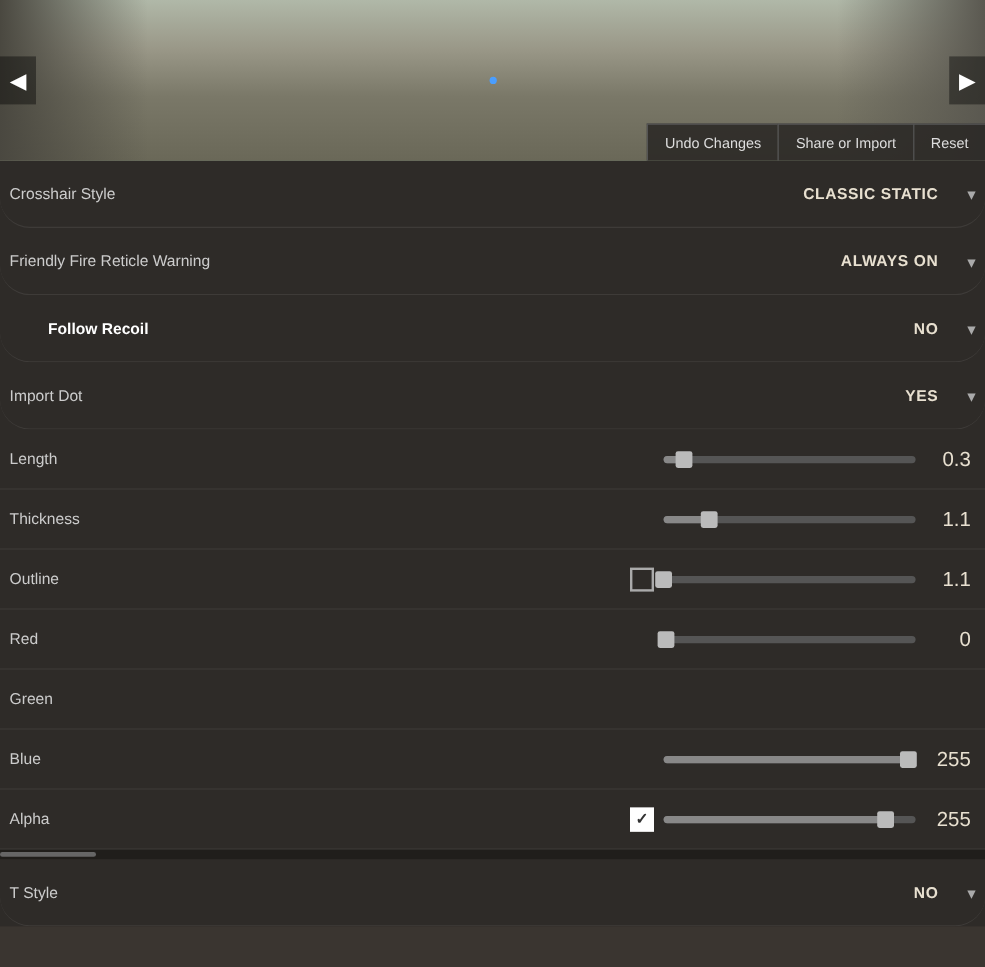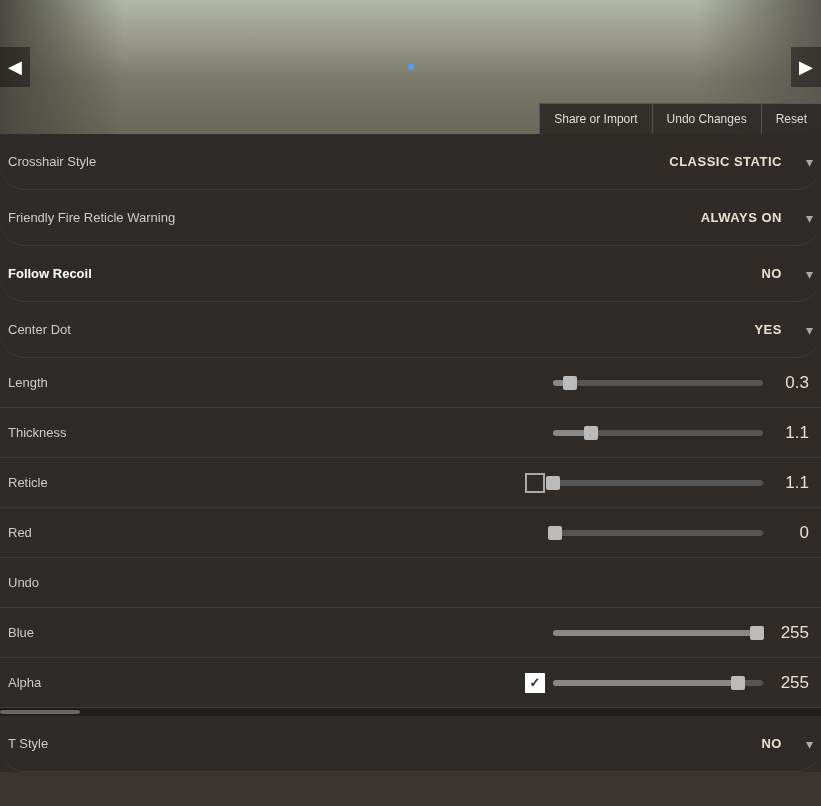--- a/index.html
+++ b/index.html
@@ -101,20 +101,21 @@
     .setting-label {
       color: #ccc;
       font-size: 13px;
       font-weight: normal;
       min-width: 180px;
     }
 
     .setting-label.bold {
       color: #fff;
       font-weight: bold;
+      margin-left: 32px;
     }
 
     .setting-right {
       margin-left: auto;
       display: flex;
       align-items: center;
       gap: 24px;
     }
 
     .dropdown-value {
@@ -229,22 +230,22 @@
 <div class="hero">
   <div class="hero-scene"></div>
   <div class="hero-dot"></div>
   <button class="hero-nav-btn left">
     <span>◀</span>
   </button>
   <button class="hero-nav-btn right">
     <span>▶</span>
   </button>
   <div class="hero-actions">
+    <button class="hero-action-btn">Undo Changes</button>
     <button class="hero-action-btn">Share or Import</button>
-    <button class="hero-action-btn">Undo Changes</button>
     <button class="hero-action-btn">Reset</button>
   </div>
 </div>
 
 <div class="settings-panel">
 
   <div class="setting-row">
     <span class="setting-label">Crosshair Style</span>
     <div class="setting-right">
       <span class="dropdown-value">CLASSIC STATIC</span>
@@ -262,21 +263,21 @@
 
   <div class="setting-row">
     <span class="setting-label bold">Follow Recoil</span>
     <div class="setting-right">
       <span class="dropdown-value">NO</span>
       <span class="chevron-icon">▾</span>
     </div>
   </div>
 
   <div class="setting-row">
-    <span class="setting-label">Center Dot</span>
+    <span class="setting-label">Import Dot</span>
     <div class="setting-right">
       <span class="dropdown-value">YES</span>
       <span class="chevron-icon">▾</span>
     </div>
   </div>
 
   <div class="slider-row">
     <span class="slider-label">Length</span>
     <div class="slider-area">
       <div class="slider-track-container">
@@ -293,21 +294,21 @@
       <div class="slider-track-container">
         <div class="slider-fill" style="width:18%;"></div>
         <div class="slider-thumb" style="left:18%;"></div>
       </div>
       <span class="slider-value">1.1</span>
     </div>
   </div>
 
 
   <div class="slider-row">
-    <span class="slider-label">Reticle</span>
+    <span class="slider-label">Outline</span>
     <div class="slider-area">
       <div class="checkbox-wrapper"></div>
       <div class="slider-track-container">
         <div class="slider-fill" style="width:0%;"></div>
         <div class="slider-thumb" style="left:0%;"></div>
       </div>
       <span class="slider-value">1.1</span>
     </div>
   </div>
 
@@ -316,21 +317,21 @@
     <div class="slider-area">
       <div class="slider-track-container">
         <div class="slider-fill" style="width:1%;"></div>
         <div class="slider-thumb" style="left:1%;"></div>
       </div>
       <span class="slider-value">0</span>
     </div>
   </div>
 
   <div class="slider-row">
-    <span class="slider-label">Undo</span>
+    <span class="slider-label">Green</span>
   </div>
 
   <div class="slider-row">
     <span class="slider-label">Blue</span>
     <div class="slider-area">
       <div class="slider-track-container">
         <div class="slider-fill" style="width:100%;"></div>
         <div class="slider-thumb" style="left:97%;"></div>
       </div>
       <span class="slider-value">255</span>

